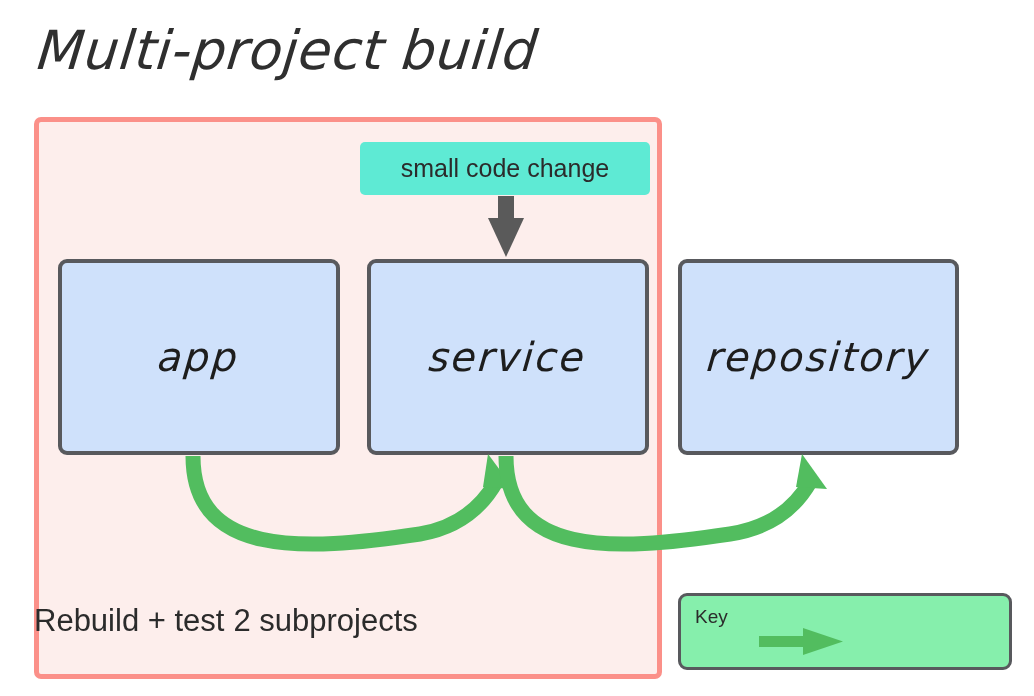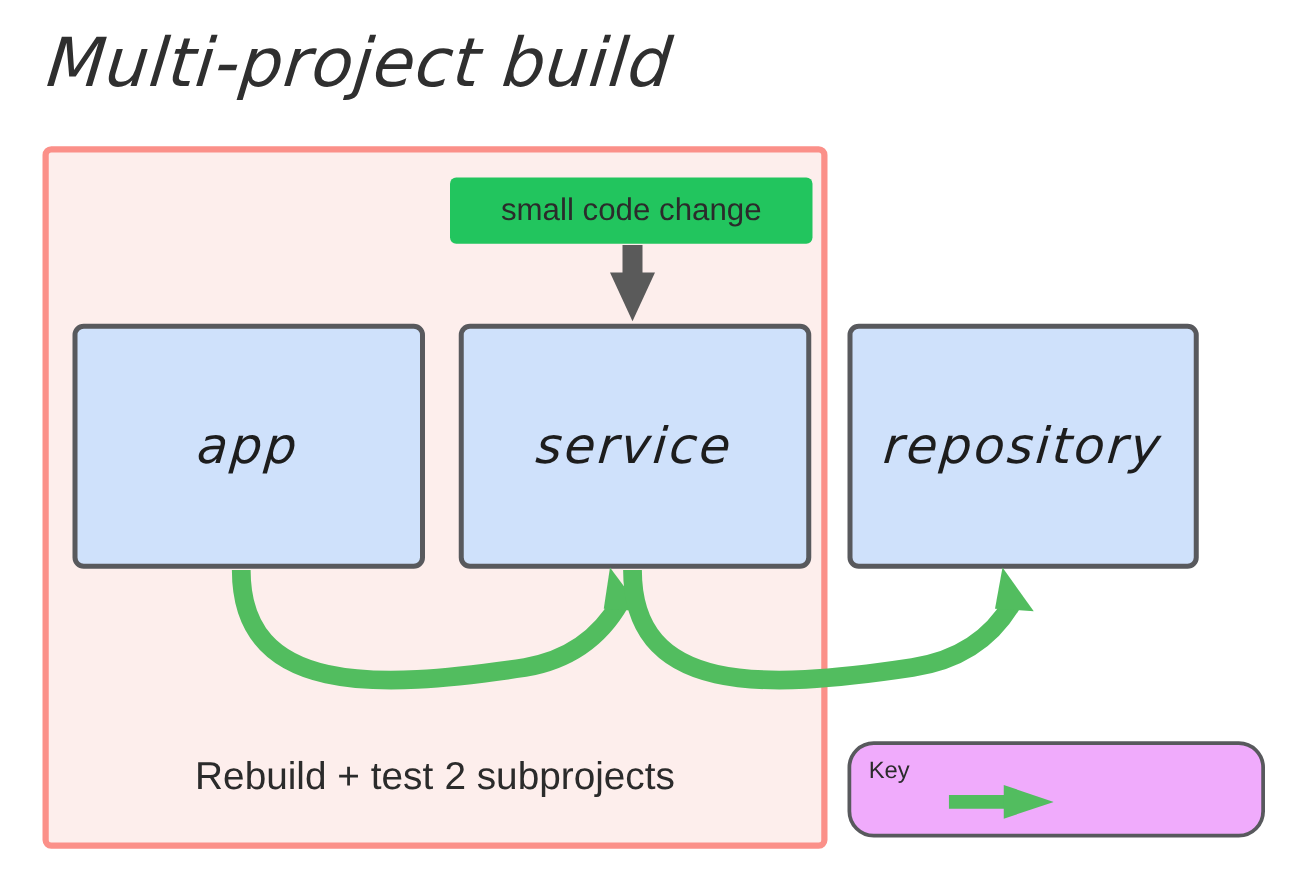--- a/index.html
+++ b/index.html
@@ -55,21 +55,21 @@
     box-sizing: border-box;
   }
 
   
   .change-label {
     position: absolute;
     left: 360px;
     top: 142px;
     width: 290px;
     height: 53px;
-    background: #22c55e;
+    background: #5eead4;
     border-radius: 5px;
     display: flex;
     align-items: center;
     justify-content: center;
     font-size: 25px;
     color: #2b2b2b;
     white-space: nowrap;
   }
 
   
@@ -100,38 +100,38 @@
 
   
   .scope-caption {
     position: absolute;
     left: 34px;
     top: 598px;
     width: 628px;
     height: 46px;
     display: flex;
     align-items: center;
-    justify-content: center;
+    justify-content: flex-start;
     font-size: 31px;
     color: #2b2b2b;
     white-space: nowrap;
   }
   .scope-caption .cap-normal { font-weight: 400; }
   .scope-caption .cap-strong { font-weight: 400; margin-left: 9px; }
 
   
   .key-box {
     position: absolute;
     left: 678px;
     top: 593px;
     width: 334px;
     height: 77px;
-    background: #f0abfc;
+    background: #86efac;
     border: 3px solid #58595d;
-    border-radius: 21px;
+    border-radius: 9px;
     box-sizing: border-box;
   }
   .key-title {
     position: absolute;
     left: 14px;
     top: 10px;
     font-size: 19px;
     color: #2b2b2b;
     white-space: nowrap;
   }

